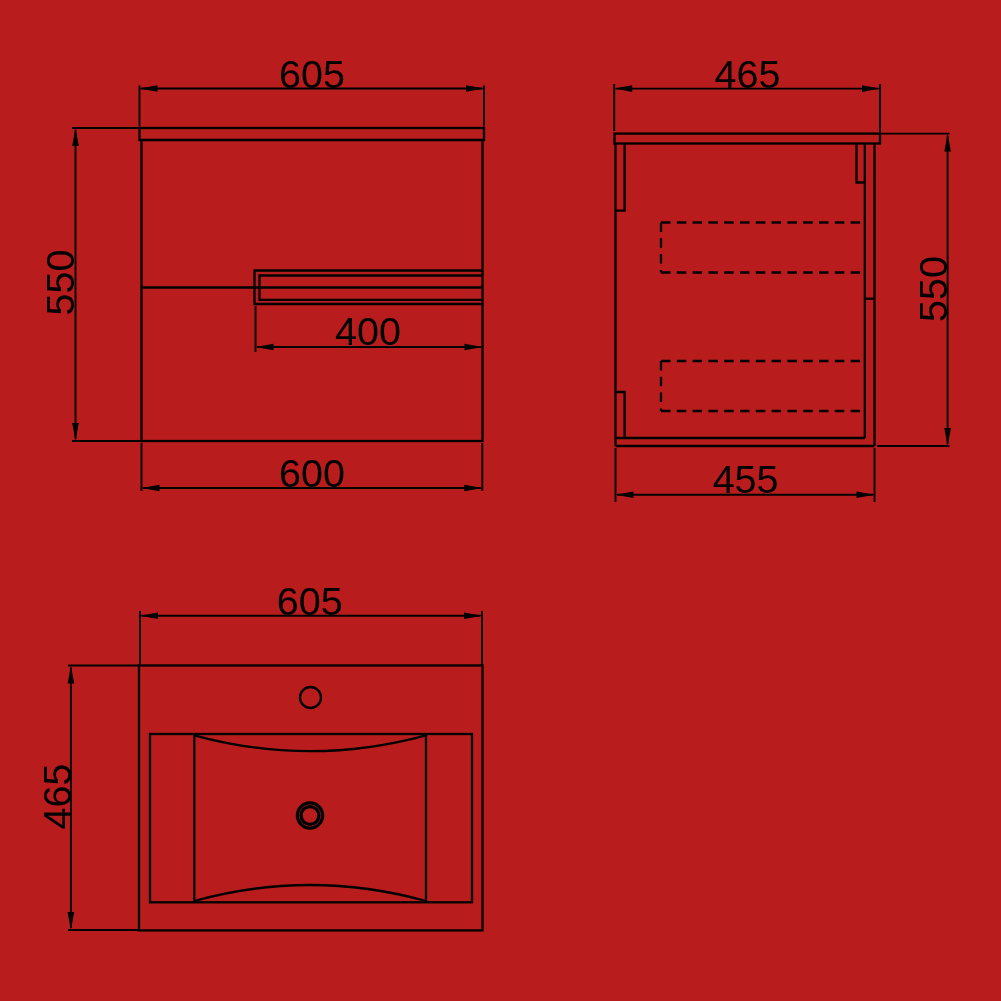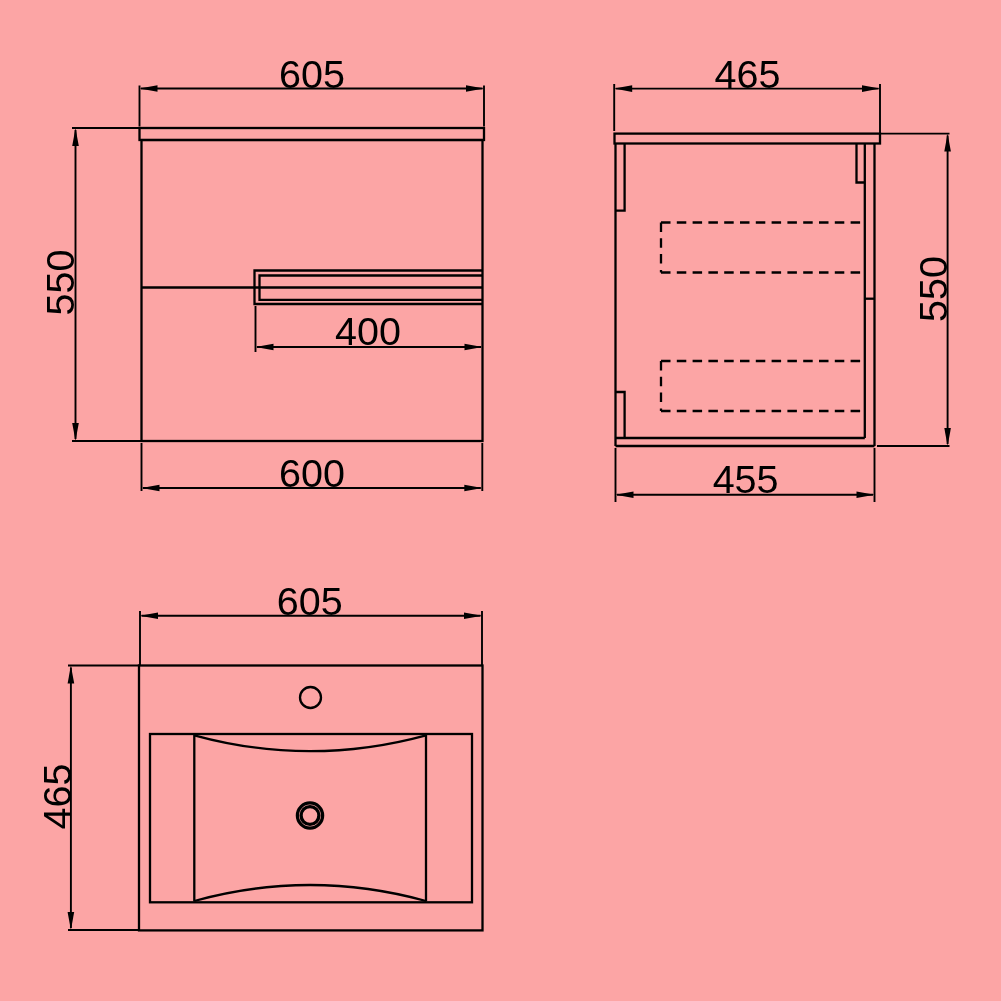--- a/index.html
+++ b/index.html
@@ -1,16 +1,16 @@
 <!DOCTYPE html>
 <html><head>
 <meta charset="utf-8">
 <style>
   html,body{margin:0;padding:0;background:#ffffff;}
-  .wrap{width:1001px;height:1001px;position:relative;background:#fca5a5;}
+  .wrap{width:1001px;height:1001px;position:relative;background:#b91c1c;}
   svg{display:block;}
   text{font-family:"Liberation Sans",sans-serif;fill:#000000;}
 </style>
 </head>
 <body>
 <div class="wrap">
 <svg width="1001" height="1001" viewBox="0 0 1001 1001" style="filter:grayscale(1) blur(0.45px)">
 <defs>
 <g id="arrL">
           <path d="M0,0 L18,-3.3 L18,3.3 Z" fill="#000"></path>

